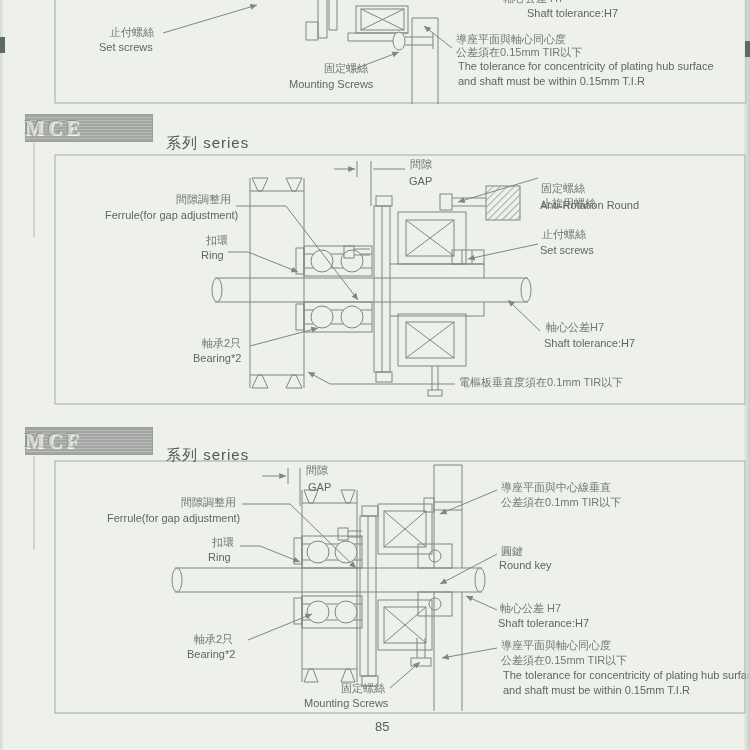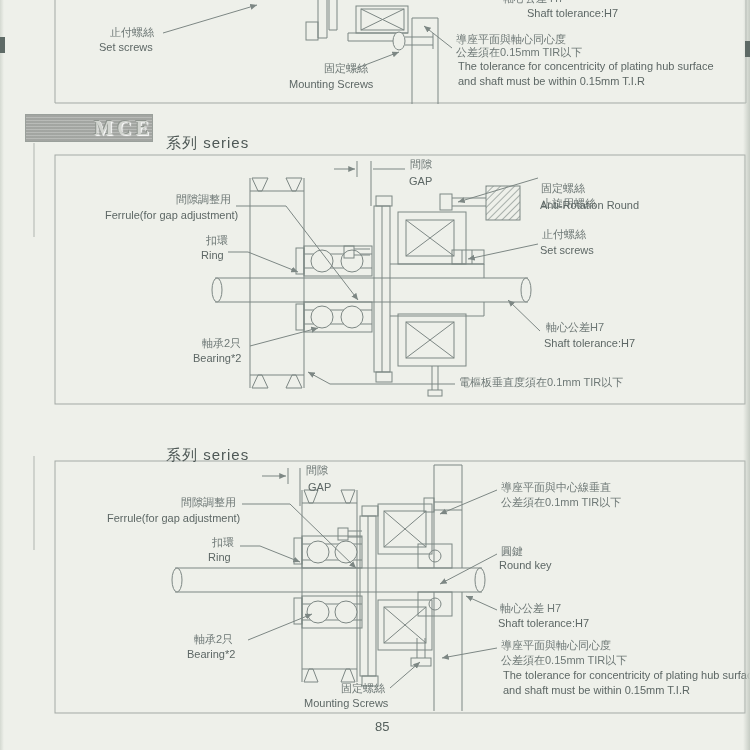--- a/index.html
+++ b/index.html
@@ -5,21 +5,21 @@
   html,body{margin:0;padding:0;}
   body{width:750px;height:750px;overflow:hidden;background:#eef0ea;position:relative;
        font-family:"Liberation Sans", sans-serif;}
   .page{position:absolute;inset:0;width:750px;height:750px;}
   svg.art{position:absolute;left:0;top:0;}
   .lbl{position:absolute;white-space:nowrap;font-size:11px;color:#5d6765;line-height:1.15;}
   .zh{color:#6e7876;font-size:11px;}
   .en{color:#5d6765;font-size:11px;}
   .band{position:absolute;left:25px;width:128px;height:28px;background:#a9aca8;
         background-image:repeating-linear-gradient(0deg, rgba(255,255,255,.18) 0 1px, rgba(0,0,0,.04) 1px 3px);
-        display:flex;align-items:center;justify-content:flex-end;
+        display:flex;align-items:center;justify-content:flex-start;
         box-shadow:0 0 0 1px #9aa09b inset;}
   .band-title{font-family:"Liberation Serif", serif;font-weight:bold;font-size:20px;
         letter-spacing:4px;color:#d2d5d0;
         text-shadow:-1px -1px 0 #8f958f, 1px 1px 1px #ffffff;}
   .series{position:absolute;font-size:15px;color:#4e5856;letter-spacing:1px;margin-top:16px;}
   .pagenum{position:absolute;left:375px;top:719px;font-size:13px;color:#55605d;}
   .edge-r{position:absolute;right:0;top:0;width:7px;height:750px;
         background:linear-gradient(to left,#c6ccc4,rgba(198,204,196,0));}
   .edge-l{position:absolute;left:0;top:0;width:4px;height:750px;
         background:linear-gradient(to right,#d4d9d1,rgba(212,217,209,0));}
@@ -215,20 +215,23 @@
   <div class="lbl zh" style="left:206px;top:234px;">扣環</div>
   <div class="lbl en" style="left:201px;top:249px;">Ring</div>
   <div class="lbl zh" style="left:542px;top:228px;">止付螺絲</div>
   <div class="lbl en" style="left:540px;top:244px;">Set screws</div>
   <div class="lbl zh" style="left:546px;top:321px;">軸心公差H7</div>
   <div class="lbl en" style="left:544px;top:337px;">Shaft tolerance:H7</div>
   <div class="lbl zh" style="left:202px;top:337px;">軸承2只</div>
   <div class="lbl en" style="left:193px;top:352px;">Bearing*2</div>
   <div class="lbl zh" style="left:459px;top:376px;">電樞板垂直度須在0.1mm TIR以下</div>
 
+  <div class="band" style="top:427px;">
+    <span class="band-title">MCF</span>
+  </div>
   <div class="series" style="left:166px;top:430px;">系列 series</div>
 
   <div class="lbl zh" style="left:306px;top:464px;">間隙</div>
   <div class="lbl en" style="left:308px;top:481px;">GAP</div>
   <div class="lbl zh" style="left:501px;top:481px;">導座平面與中心線垂直</div>
   <div class="lbl zh" style="left:501px;top:496px;">公差須在0.1mm TIR以下</div>
   <div class="lbl zh" style="left:181px;top:496px;">間隙調整用</div>
   <div class="lbl en" style="left:107px;top:512px;">Ferrule(for gap adjustment)</div>
   <div class="lbl zh" style="left:212px;top:536px;">扣環</div>
   <div class="lbl en" style="left:208px;top:551px;">Ring</div>

